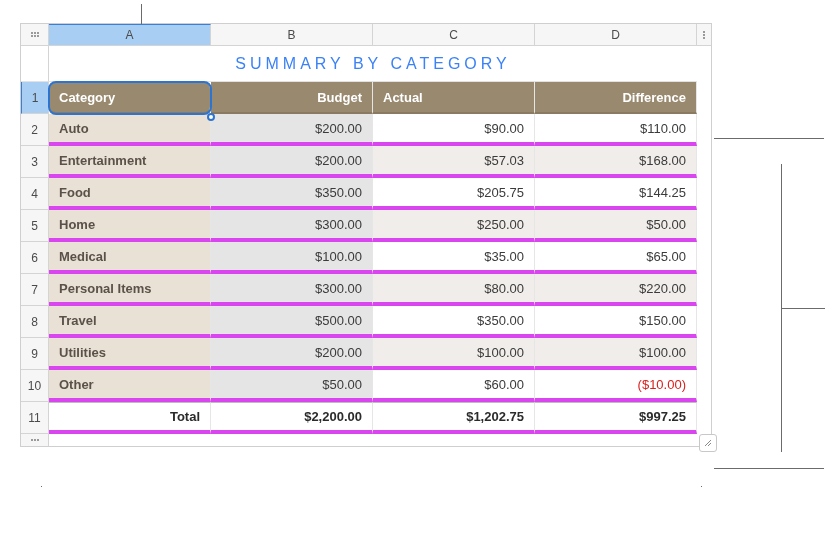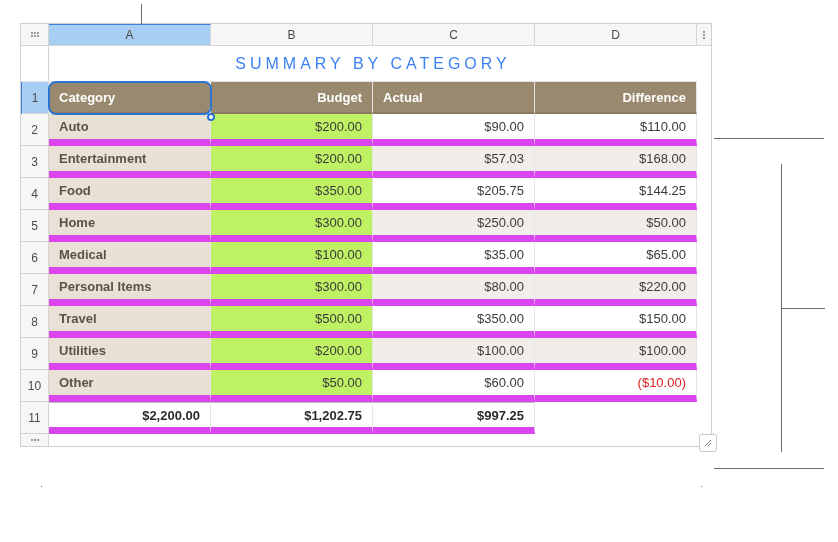--- a/index.html
+++ b/index.html
@@ -80,21 +80,21 @@
     display:flex;align-items:center;justify-content:center;
     letter-spacing: 4px;
     color: #3b82f6;
     font-size: 16px;
     font-weight: 400;
     background: #ffffff;
   }
   .cell {
     height: 32px;
     border-right: 1px solid #e6e6e6;
-    border-bottom: 7px solid #d946ef;
+    border-bottom: 4px solid #d946ef;
     display:flex;align-items:center;
     font-size: 13px;
     padding: 0 10px;
     color: #3b3b3b;
   }
   .hcell {
     background: #99896f;
     color: #ffffff;
     font-weight: 600;
     border-bottom: 2px solid #8a7a62;
@@ -103,21 +103,21 @@
     outline: 2px solid #2c74d1;
     outline-offset: -1px;
     z-index: 2;
     border-radius: 7px;
   }
   .catcell {
     background: #e9e1d5;
     font-weight: 600;
     color: #5a5249;
   }
-  .budcell { background: #bef264; justify-content:flex-end; }
+  .budcell { background: #e5e5e5; justify-content:flex-end; }
   .actcell { background: #ffffff; justify-content:flex-end; }
   .difcell { background: #ffffff; justify-content:flex-end; }
   .even .actcell, .even .difcell { background: #f1edea; }
   .totalrow .cell {
     background: #ffffff;
     font-weight: 700;
     color: #2b2b2b;
     border-top: 1px solid #bdbdbd;
   }
   .totalrow .catcell { background:#ffffff; justify-content:flex-end; }
@@ -382,20 +382,23 @@
             <span class="neg">($10.00)</span>
           </div>
           <div class="grip-side"></div>
         </div>
       </div>
 
     <div class="row totalrow">
       <div class="row-header">
           <span>11</span>
         </div>
+      <div class="cell catcell" style="width:162px">
+          <span>Total</span>
+        </div>
       <div class="cell" style="width:162px;justify-content:flex-end">
           <span>$2,200.00</span>
         </div>
       <div class="cell" style="width:162px;justify-content:flex-end">
           <span>$1,202.75</span>
         </div>
       <div class="cell" style="width:162px;justify-content:flex-end">
           <span>$997.25</span>
         </div>
       <div class="grip-side"></div>

